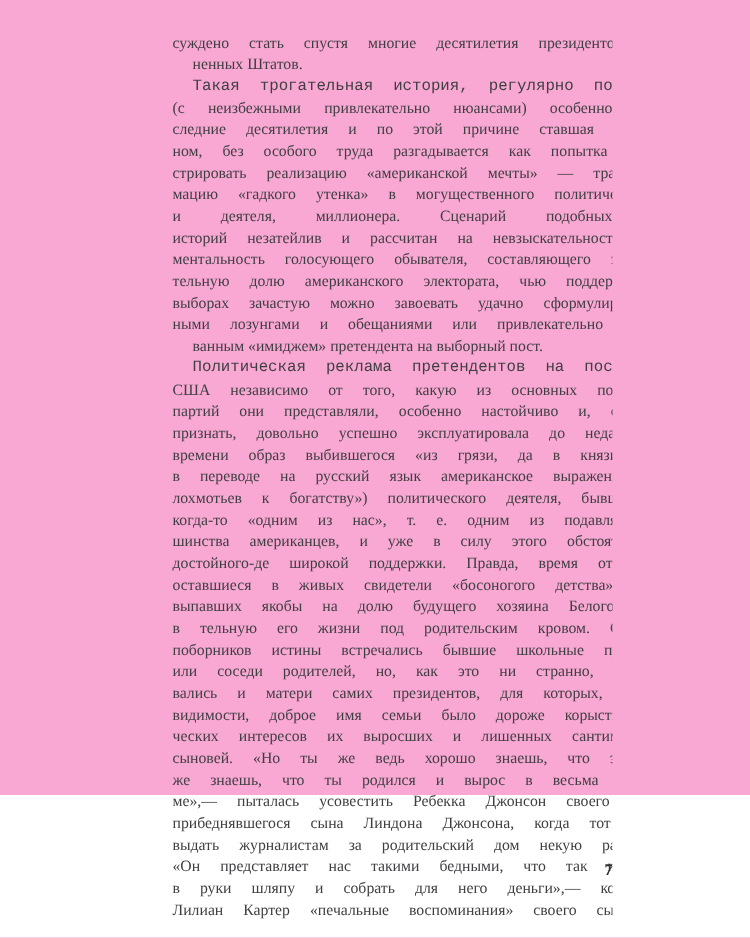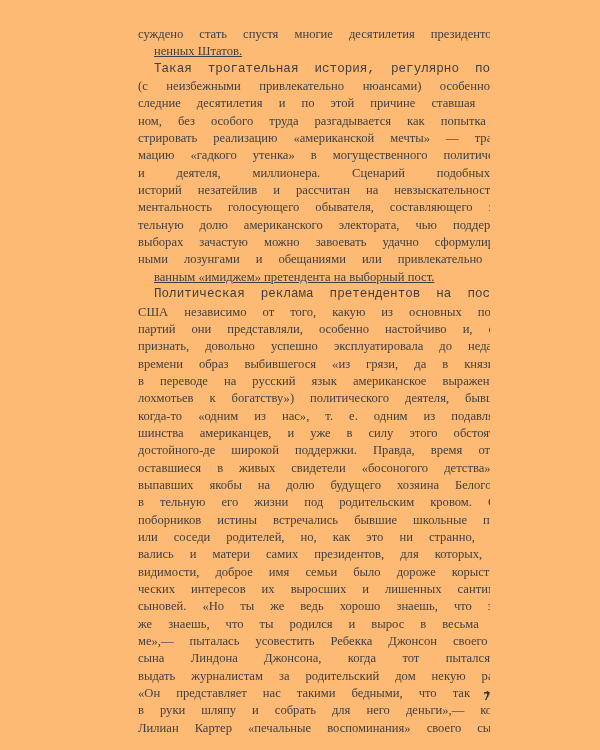--- a/index.html
+++ b/index.html
@@ -10,22 +10,22 @@
     width: 600px;
     height: 750px;
     background: #ffffff;
     font-family: "Liberation Serif", "DejaVu Serif", serif;
     overflow: hidden;
   }
 
   #page {
     position: relative;
     width: 600px;
-    height: 750px;
-    background: #fdba74;
+    height: 636px;
+    background: #f9a8d4;
   }
 
   #text-block {
     position: absolute;
     left: 122px;
     top: 26px;
     width: 368px;
   }
 
   .para {
@@ -54,21 +54,20 @@
   .line > span {
     display: inline-block;
   }
   
   .line.ragged {
     display: block;
     text-align: left;
   }
   .line.ragged > span {
     letter-spacing: 0;
-    text-decoration: underline;
   }
   
   .line.indent {
     padding-left: 16px;
     width: calc(100% - 16px);
     font-family: Liberation Mono, monospace;
   }
 
   #page-number {
     position: absolute;
@@ -122,21 +121,21 @@
         <div class="line"><span>выпавших</span><span>якобы</span><span>на</span><span>долю</span><span>будущего</span><span>хозяина</span><span>Белого</span></div>
         <div class="line"><span>в</span><span>тельную</span><span>его</span><span>жизни</span><span>под</span><span>родительским</span><span>кровом.</span><span>Среди</span></div>
         <div class="line"><span>поборников</span><span>истины</span><span>встречались</span><span>бывшие</span><span>школьные</span><span>приятели</span></div>
         <div class="line"><span>или</span><span>соседи</span><span>родителей,</span><span>но,</span><span>как</span><span>это</span><span>ни</span><span>странно,</span><span>среди</span></div>
         <div class="line"><span>вались</span><span>и</span><span>матери</span><span>самих</span><span>президентов,</span><span>для</span><span>которых,</span><span>по</span></div>
         <div class="line"><span>видимости,</span><span>доброе</span><span>имя</span><span>семьи</span><span>было</span><span>дороже</span><span>корыстных</span></div>
         <div class="line"><span>ческих</span><span>интересов</span><span>их</span><span>выросших</span><span>и</span><span>лишенных</span><span>сантиментов</span></div>
         <div class="line"><span>сыновей.</span><span>«Но</span><span>ты</span><span>же</span><span>ведь</span><span>хорошо</span><span>знаешь,</span><span>что</span><span>это</span></div>
         <div class="line"><span>же</span><span>знаешь,</span><span>что</span><span>ты</span><span>родился</span><span>и</span><span>вырос</span><span>в</span><span>весьма</span><span>приличном</span></div>
         <div class="line"><span>ме»,—</span><span>пыталась</span><span>усовестить</span><span>Ребекка</span><span>Джонсон</span><span>своего</span><span>не</span></div>
-        <div class="line"><span>сына</span><span>Линдона</span><span>Джонсона,</span><span>когда</span><span>тот</span><span>пытался</span></div>
+        <div class="line"><span>прибеднявшегося</span><span>сына</span><span>Линдона</span><span>Джонсона,</span><span>когда</span><span>тот</span><span>пытался</span></div>
         <div class="line"><span>выдать</span><span>журналистам</span><span>за</span><span>родительский</span><span>дом</span><span>некую</span><span>развалюху.</span></div>
         <div class="line"><span>«Он</span><span>представляет</span><span>нас</span><span>такими</span><span>бедными,</span><span>что</span><span>так</span><span>и</span></div>
         <div class="line"><span>в</span><span>руки</span><span>шляпу</span><span>и</span><span>собрать</span><span>для</span><span>него</span><span>деньги»,—</span><span>комментировала</span></div>
         <div class="line"><span>Лилиан</span><span>Картер</span><span>«печальные</span><span>воспоминания»</span><span>своего</span><span>сына,</span></div>
       </div>
     </div>
 
   <div id="page-number">7</div>
 
 </div>

